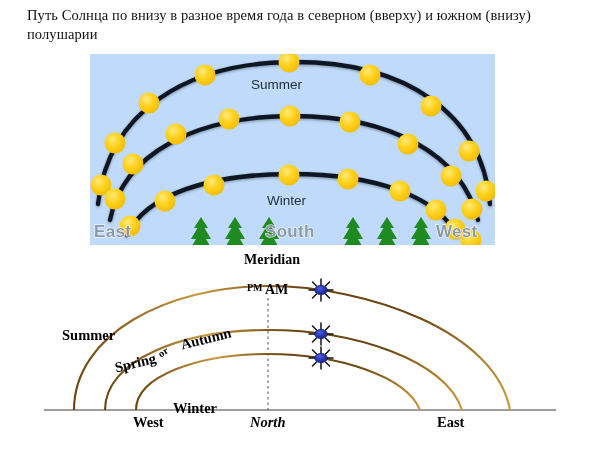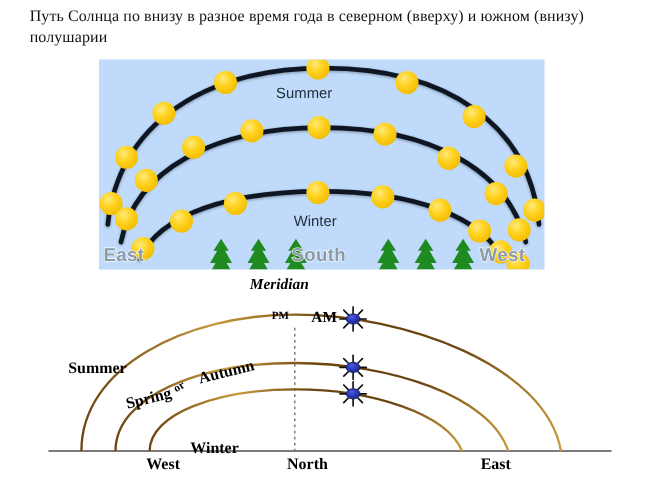--- a/index.html
+++ b/index.html
@@ -82,30 +82,30 @@
     left: 0;
     top: 0;
   }
   .s-label {
     position: absolute;
     font-family: "Liberation Serif", serif;
     font-weight: bold;
     color: #000000;
     white-space: nowrap;
   }
-  #s-meridian { left: 187px; top: 4px;  font-size: 14px; font-style: italic; }
+  #s-meridian { left: 204px; top: 4px;  font-size: 14px; }
   #s-pm       { left: 207px; top: 34px; font-size: 10px; }
-  #s-am       { left: 243px; top: 34px; font-size: 14px; }
+  #s-am       { left: 225px; top: 34px; font-size: 14px; }
   #s-summer   { left: 22px;  top: 79px; font-size: 14.5px; }
   #s-autumn   { left: 139px; top: 89px; font-size: 14.5px; transform: rotate(-14deg); transform-origin: left top;}
   #s-or       { left: 116px; top: 102px; font-size: 10.5px; transform: rotate(-32deg); transform-origin: left top;}
   #s-spring   { left: 73px;  top: 112px; font-size: 14.5px; transform: rotate(-14deg); transform-origin: left top;}
   #s-winter   { left: 133px; top: 152px; font-size: 14.5px; }
   #s-west     { left: 93px;  top: 166px; font-size: 14.5px; }
-  #s-north    { left: 221px; top: 166px; font-size: 14.5px; }
+  #s-north    { left: 210px; top: 166px; font-size: 14.5px; font-style: italic; }
   #s-east     { left: 397px; top: 166px; font-size: 14.5px; }
 </style>
 </head>
 <body>
 
 <div id="title">Путь Солнца по внизу в разное время года в северном (вверху) и южном (внизу) полушарии</div>
 
 <div id="sky-panel">
 
   <svg id="sky-svg" width="405" height="191" viewBox="0 0 405 191">

